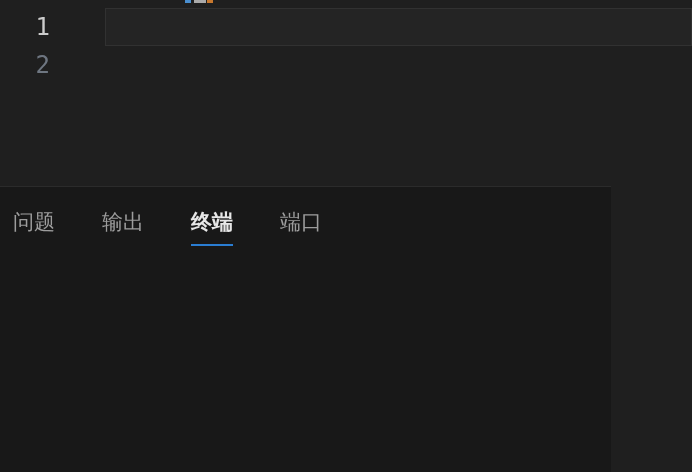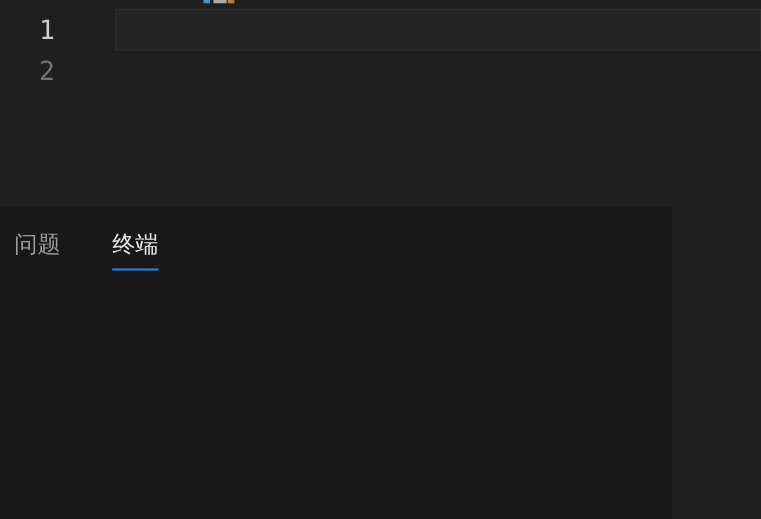--- a/index.html
+++ b/index.html
@@ -47,20 +47,21 @@
   }
   .tab{
     margin-top:21px;margin-right:47px;padding-bottom:8px;
     color:var(--tab_inactive,#9d9d9d);
     border-bottom:2px solid transparent;
     cursor:pointer;white-space:nowrap;
   }
   .tab.active{
     color:var(--tab_active,#e7e7e7);
     border-bottom-color:var(--accent_underline,#2a7dd2);
+    font-weight:bold;
   }
 
   
   .terminal{
     position:absolute;left:0;top:283px;width:692px;height:189px;
     overflow:hidden;font-size:25px;
   }
   .term-line{height:34px;line-height:34px;padding-left:14px;white-space:pre;overflow:hidden;}
 </style>
 </head>
@@ -81,20 +82,22 @@
         </div>
         <div class="code-line">
           <div class="gutter">2</div>
         </div>
       </div>
   </div>
 
   <div class="panel">
     <div class="tabs">
         <div class="tab">问题</div>
+        <div class="tab">输出</div>
         <div class="tab active">终端</div>
+        <div class="tab">端口</div>
       </div>
     <div class="terminal">
         <div class="term-line"></div>
       </div>
   </div>
 
 </div>
 
 </body></html>

